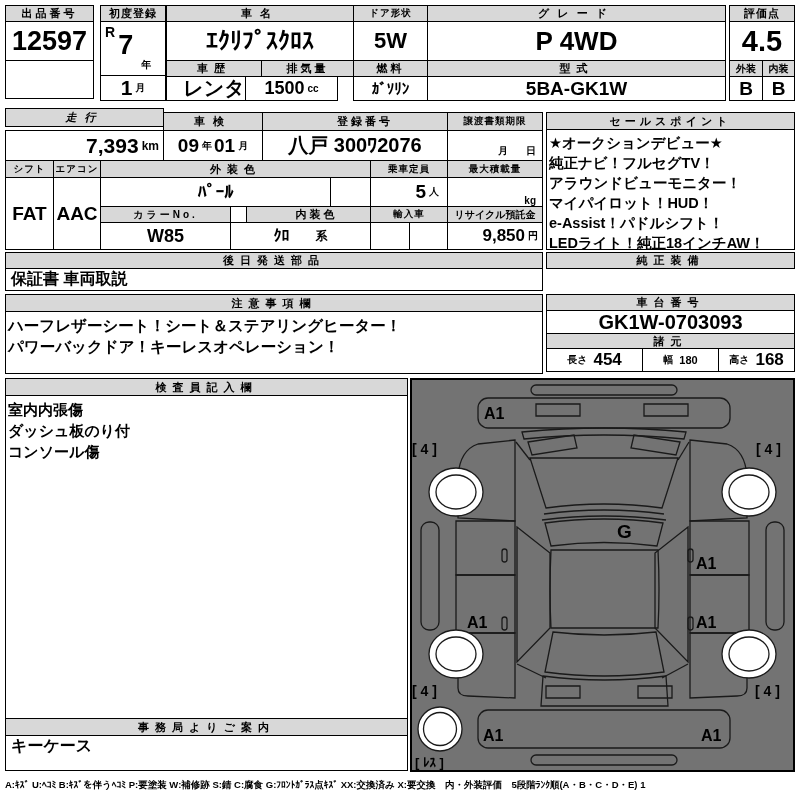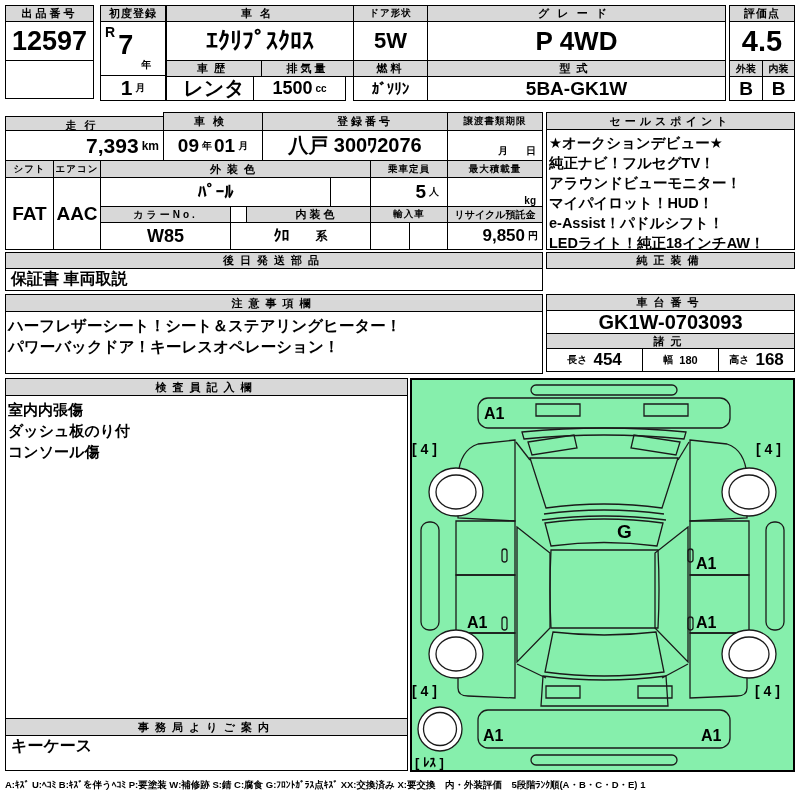--- a/index.html
+++ b/index.html
@@ -40,21 +40,21 @@
   <div class="abs cell" style="left:100px;top:75px;width:66px;height:26px;">
     <span style="font-size:21px;">1</span>
     <span class="unit">月</span>
   </div>
 
   <div class="abs hdr ls8" style="left:166px;top:5px;width:188px;height:17px;">車名</div>
   <div class="abs cell" style="left:166px;top:21px;width:188px;height:40px;font-size:24px;">ｴｸﾘﾌﾟｽｸﾛｽ</div>
   <div class="abs hdr ls6" style="left:166px;top:60px;width:96px;height:17px;">車歴</div>
   <div class="abs cell" style="left:166px;top:76px;width:96px;height:25px;font-size:20px;">レンタ</div>
   <div class="abs hdr" style="left:261px;top:60px;width:93px;height:17px;">排気量</div>
-  <div class="abs cell" style="left:253px;top:76px;width:93px;height:25px;">
+  <div class="abs cell" style="left:245px;top:76px;width:93px;height:25px;">
     <span style="font-size:18px;">1500</span>
     <span class="unit">cc</span>
   </div>
 
   <div class="abs hdr sm" style="left:353px;top:5px;width:75px;height:17px;">ドア形状</div>
   <div class="abs cell" style="left:353px;top:21px;width:75px;height:40px;font-size:22px;">5W</div>
   <div class="abs hdr" style="left:353px;top:60px;width:75px;height:17px;">燃料</div>
   <div class="abs cell" style="left:353px;top:76px;width:75px;height:25px;font-size:15px;">ｶﾞｿﾘﾝ</div>
 
   <div class="abs hdr ls8" style="left:427px;top:5px;width:299px;height:17px;">グレード</div>
@@ -62,21 +62,21 @@
   <div class="abs hdr ls6" style="left:427px;top:60px;width:299px;height:17px;">型式</div>
   <div class="abs cell" style="left:427px;top:76px;width:299px;height:25px;font-size:19px;">5BA-GK1W</div>
 
   <div class="abs hdr" style="left:729px;top:5px;width:66px;height:17px;letter-spacing:1px;">評価点</div>
   <div class="abs cell" style="left:729px;top:21px;width:66px;height:40px;font-size:29px;">4.5</div>
   <div class="abs hdr ls0" style="left:729px;top:60px;width:34px;height:17px;font-size:10px;">外装</div>
   <div class="abs hdr ls0" style="left:762px;top:60px;width:33px;height:17px;font-size:10px;">内装</div>
   <div class="abs cell" style="left:729px;top:76px;width:34px;height:25px;font-size:19px;">B</div>
   <div class="abs cell" style="left:762px;top:76px;width:33px;height:25px;font-size:19px;">B</div>
 
-  <div class="abs hdr ls8" style="left:5px;top:116px;width:159px;height:19px;">走行</div>
+  <div class="abs hdr ls8" style="left:5px;top:108px;width:159px;height:19px;font-style:italic;">走行</div>
   <div class="abs cell right" style="left:5px;top:130px;width:159px;height:31px;padding-right:4px;">
     <span style="font-size:21px;">7,393</span>
     <span class="unit" style="font-size:12px;">km</span>
   </div>
   <div class="abs hdr ls8" style="left:163px;top:112px;width:100px;height:19px;">車検</div>
   <div class="abs cell" style="left:163px;top:130px;width:100px;height:31px;">
     <span style="font-size:19px;">09</span>
     <span class="unit">年</span>
     <span style="font-size:19px;margin-left:2px;">01</span>
     <span class="unit">月</span>
@@ -161,21 +161,21 @@
 
   <div class="abs hdr ls6" style="left:5px;top:378px;width:403px;height:18px;">検査員記入欄</div>
   <div class="abs cell left top lines" style="left:5px;top:395px;width:403px;height:324px;font-size:15px;line-height:21px;">
     <div>室内内張傷</div>
     <div>ダッシュ板のり付</div>
     <div>コンソール傷</div>
   </div>
   <div class="abs hdr ls6" style="left:5px;top:718px;width:403px;height:18px;">事務局よりご案内</div>
   <div class="abs cell left" style="left:5px;top:735px;width:403px;height:36px;font-size:16px;padding-left:5px;align-items:flex-start;">キーケース</div>
 
-  <div class="abs" style="left:410px;top:378px;width:385px;height:394px;border:2px solid #000;background:#86efac;">
+  <div class="abs" style="left:410px;top:378px;width:385px;height:394px;border:2px solid #000;background:#737373;">
     <svg width="381" height="390" viewBox="0 0 381 390">
       <g fill="none" stroke="#1a1a1a" stroke-width="1.3">
 
         <rect x="119" y="5" width="146" height="10" rx="5"></rect>
         <rect x="66" y="18" width="252" height="30" rx="10"></rect>
         <rect x="124" y="24" width="44" height="12"></rect>
         <rect x="232" y="24" width="44" height="12"></rect>
         <path d="M110,52 Q192,44 274,52 L272,59 Q192,51 112,59 Z"></path>
         <path d="M116,62 L162,55 L165,68 L120,75 Z"></path>
         <path d="M268,62 L222,55 L219,68 L264,75 Z"></path>

